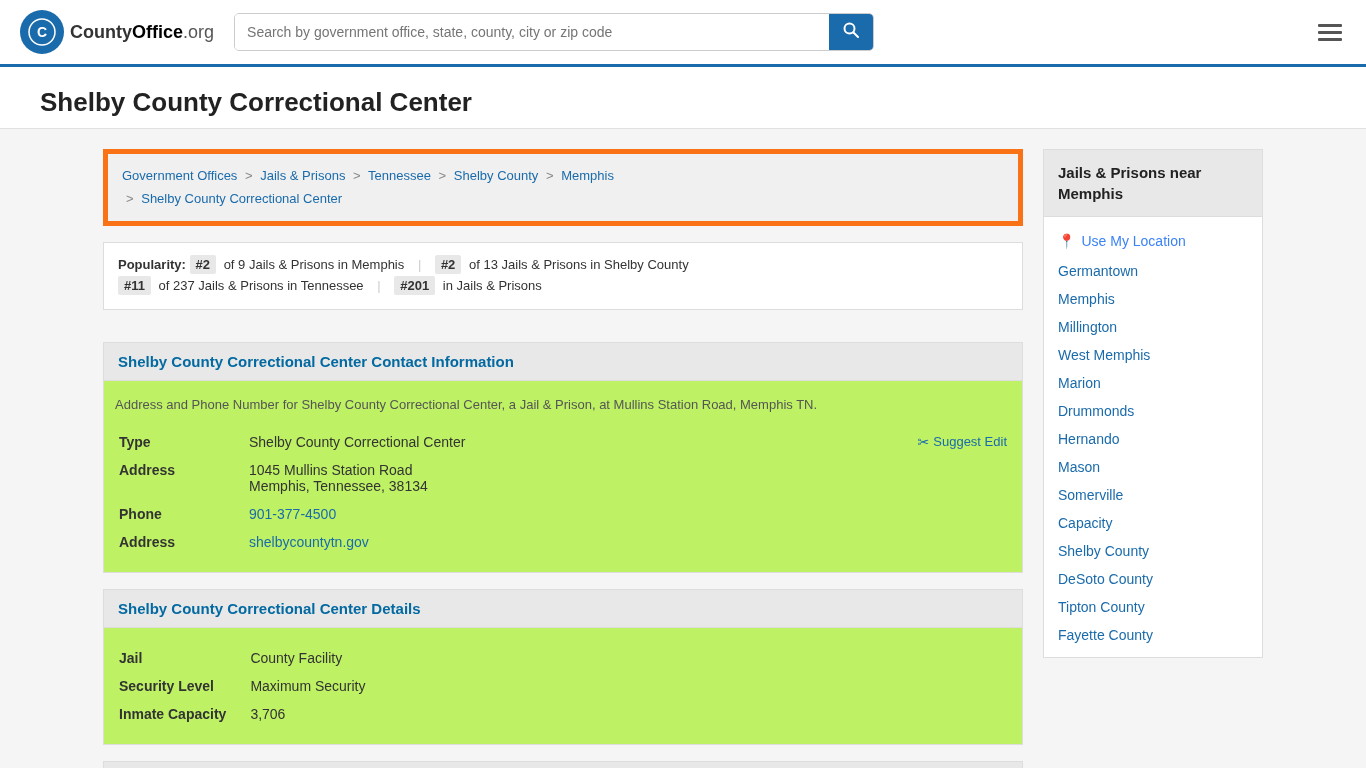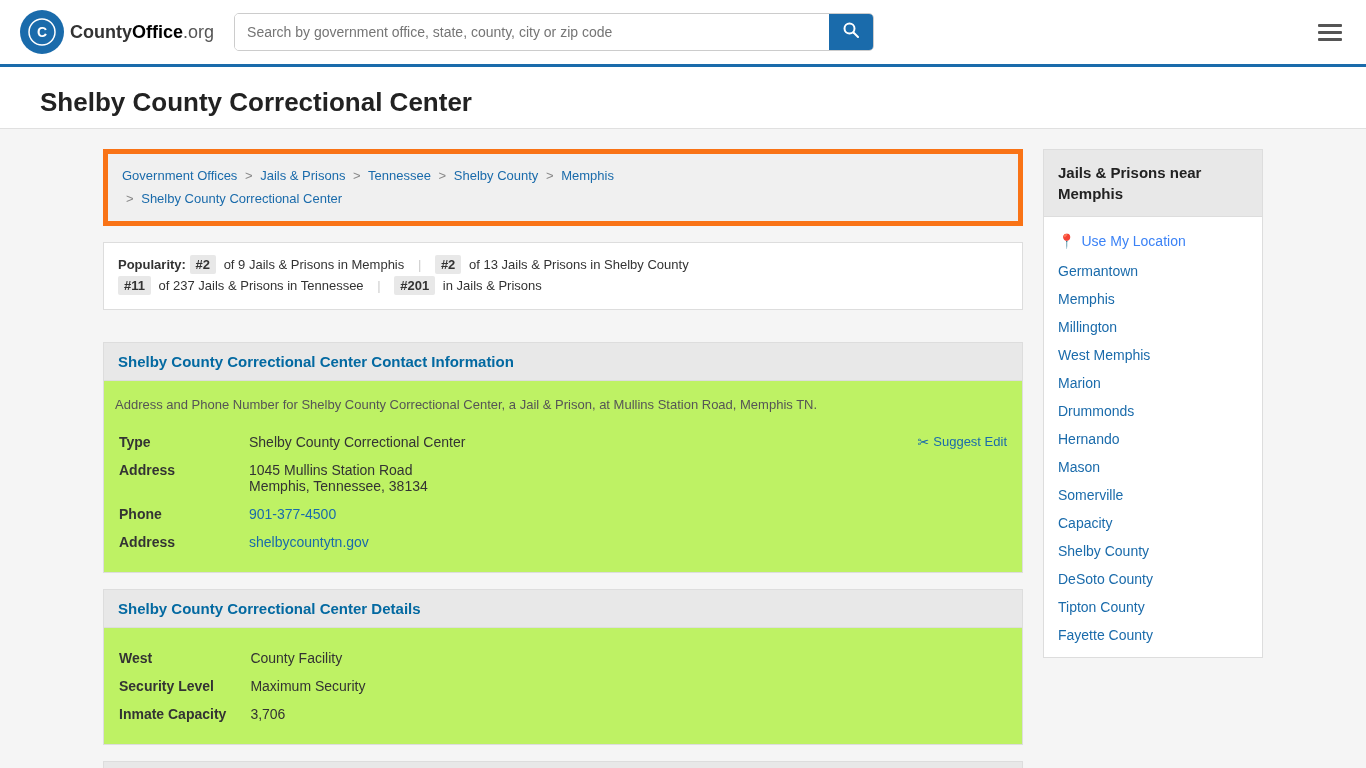--- a/index.html
+++ b/index.html
@@ -302,21 +302,21 @@
         </tr>
       </tbody>
         </table>
     </div>
 
     <div class="section-header">Shelby County Correctional Center Details</div>
     <div class="section-body">
       <table class="info-table">
         <tbody>
             <tr>
-          <td>West</td>
+          <td>Jail</td>
           <td>County Facility</td>
         </tr>
         <tr>
           <td>Security Level</td>
           <td>Maximum Security</td>
         </tr>
         <tr>
           <td>Inmate Capacity</td>
           <td>3,706</td>
         </tr>

